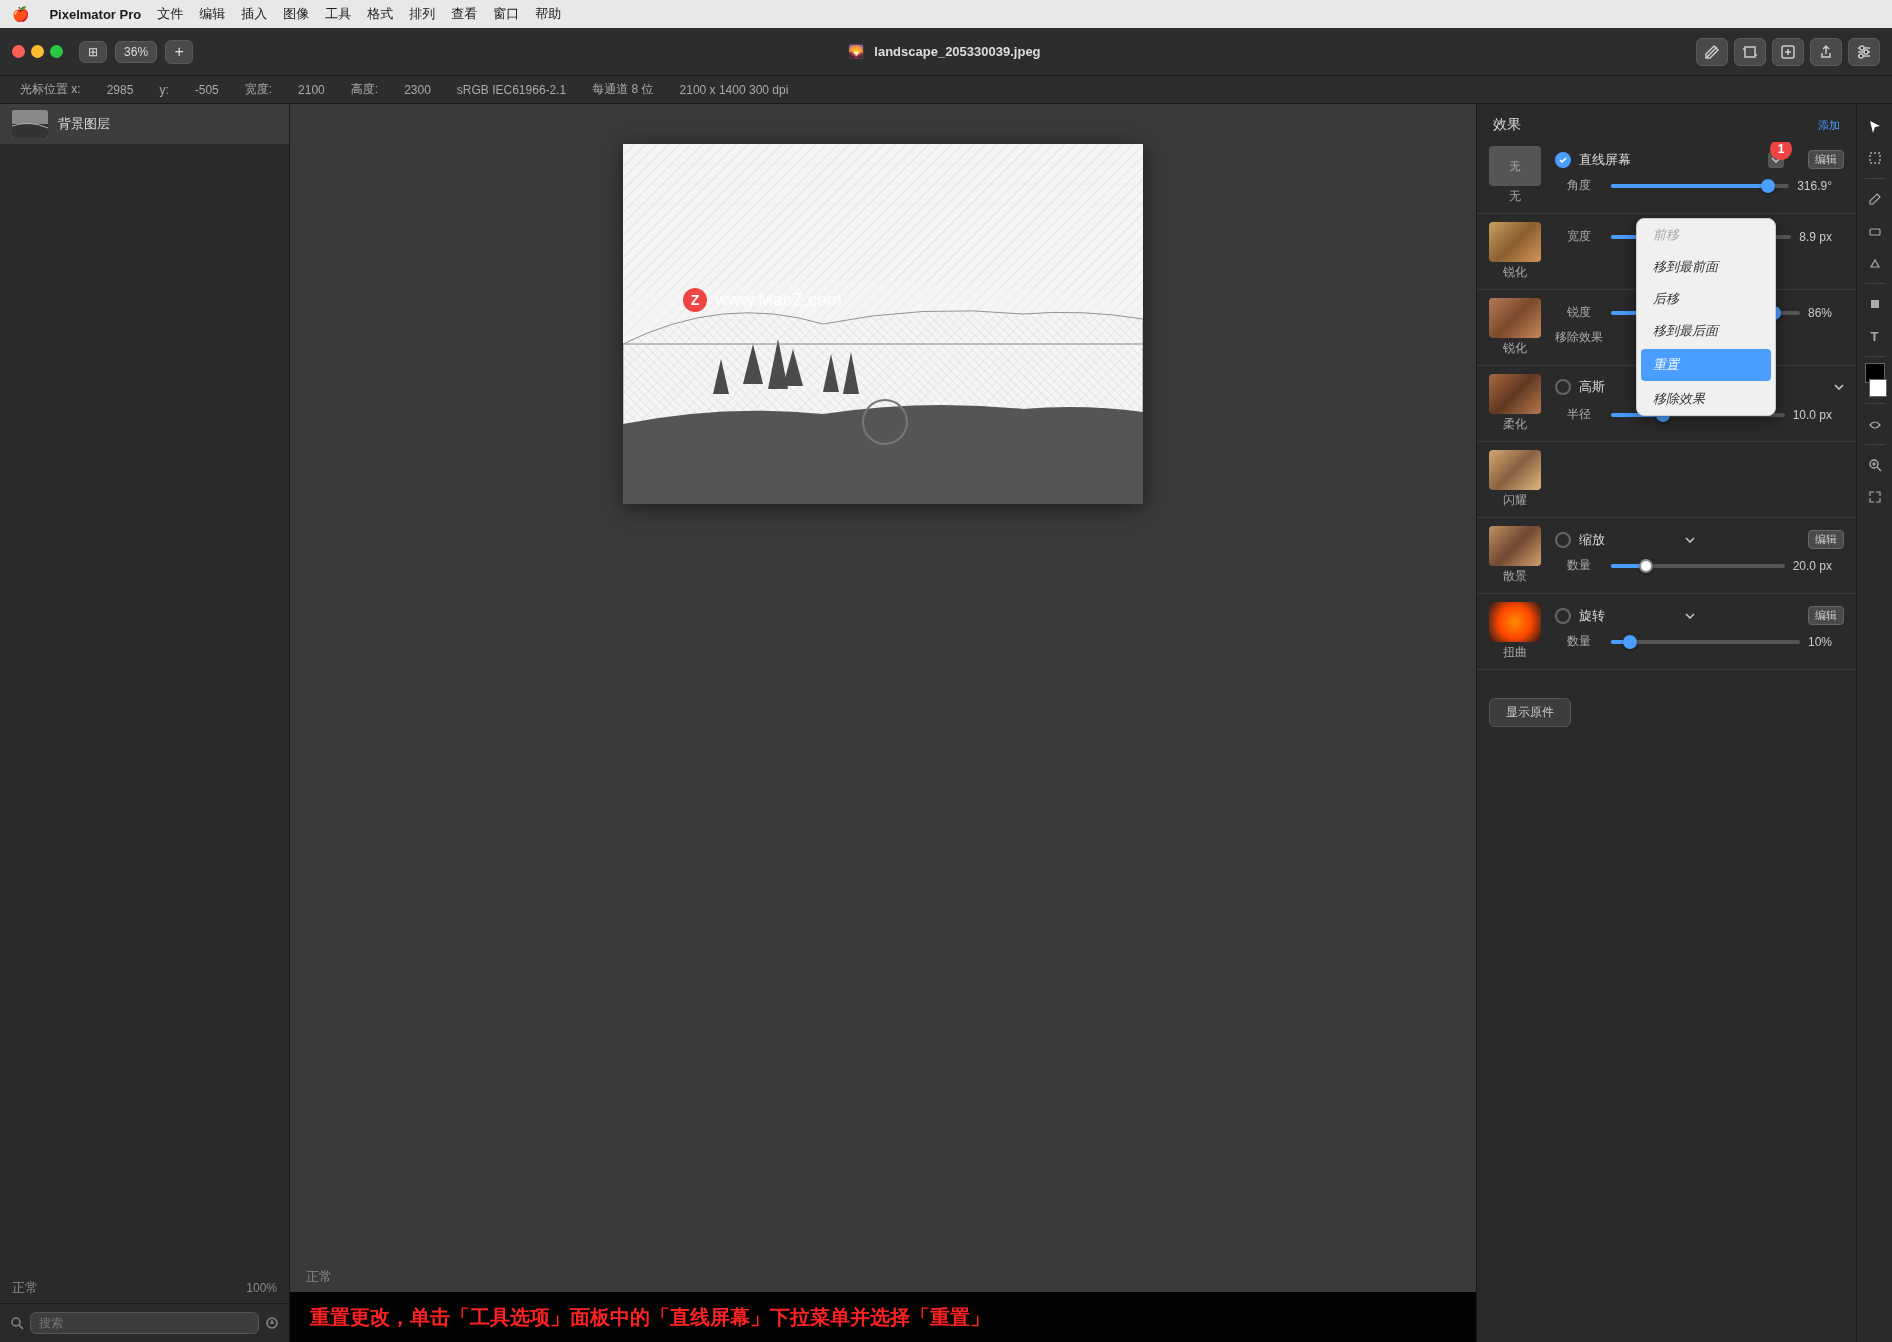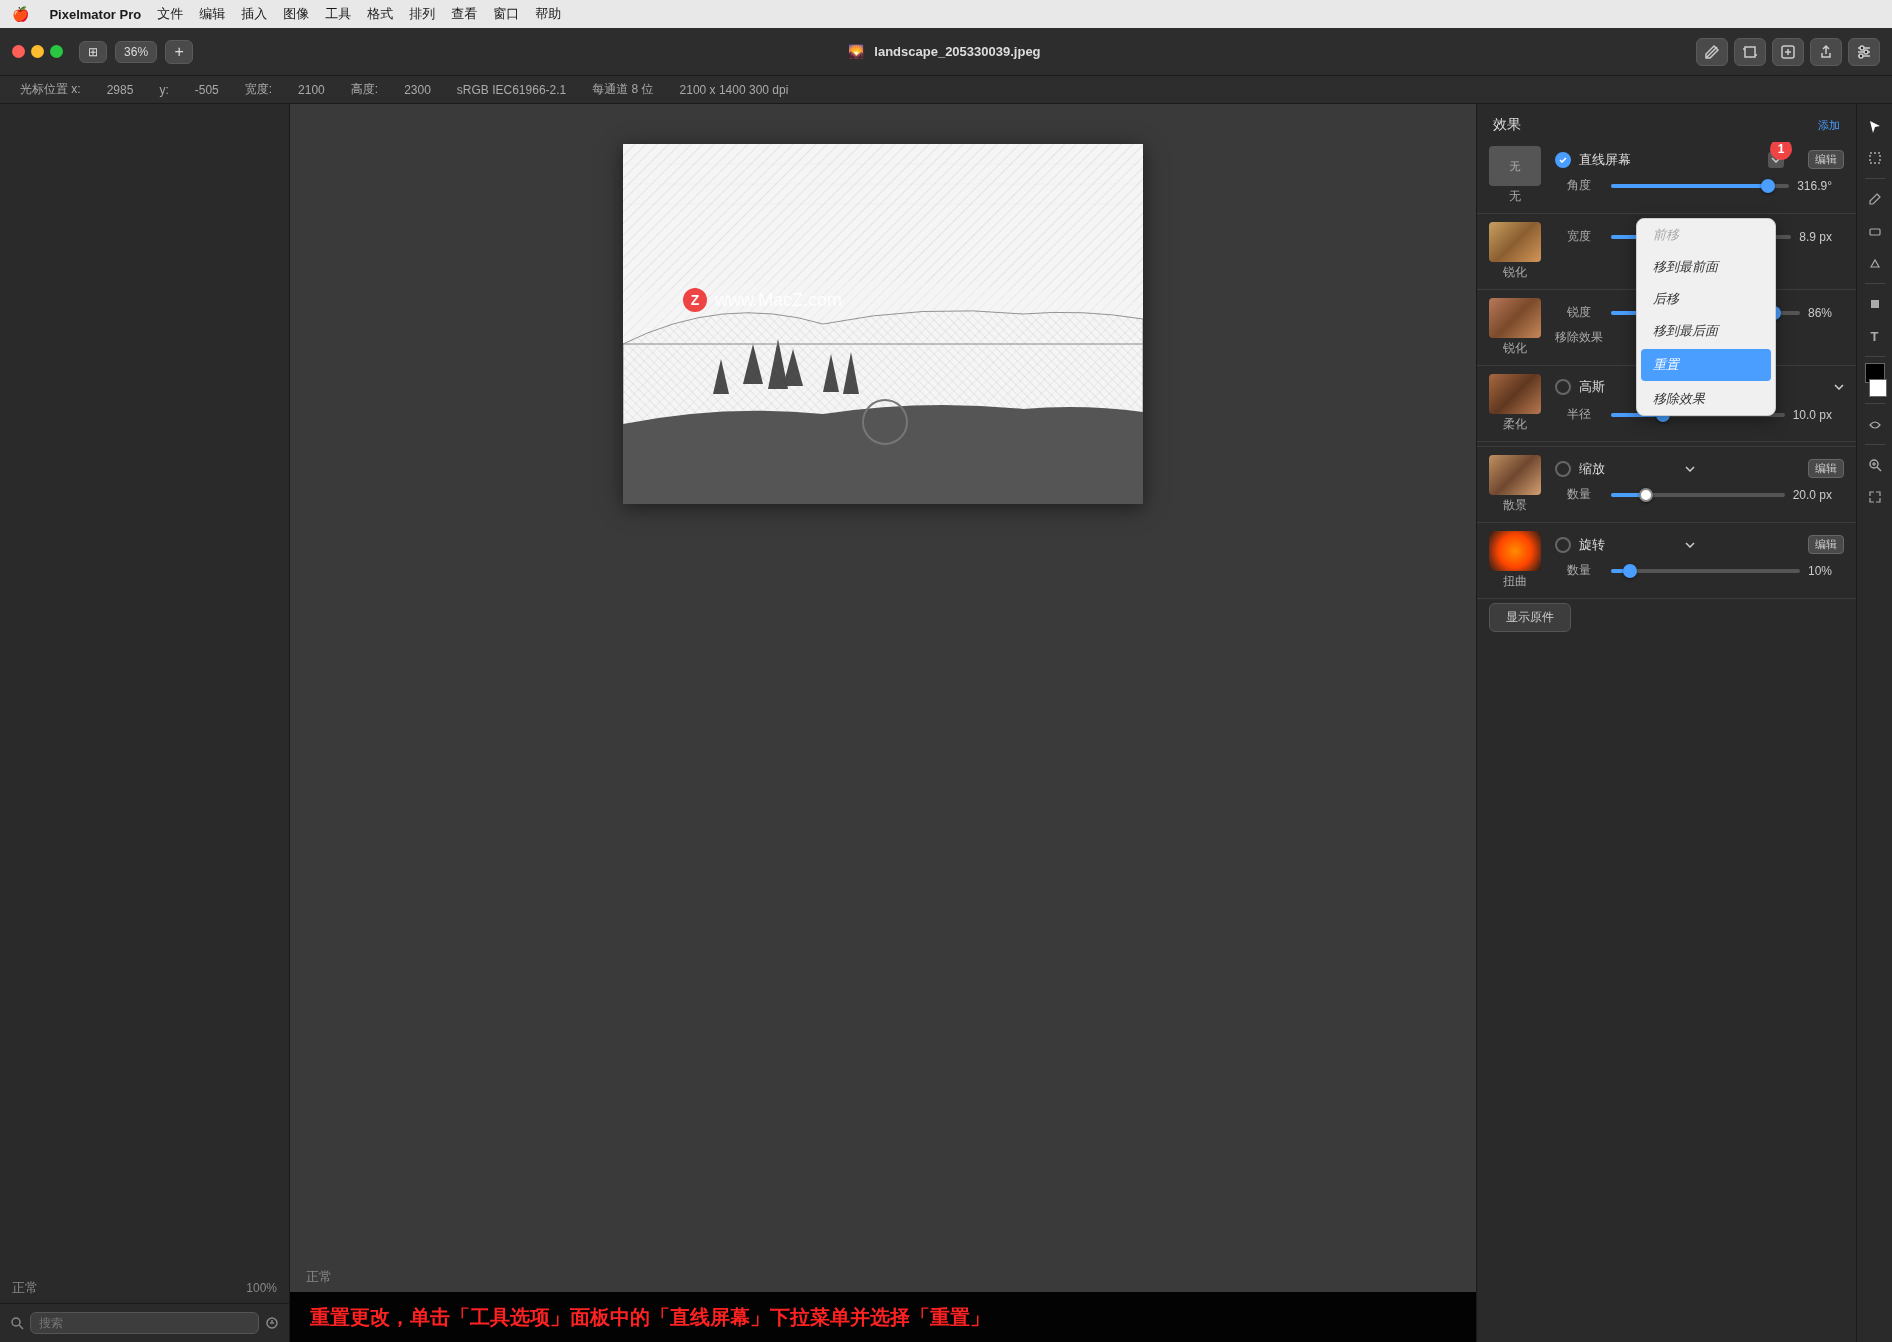--- a/index.html
+++ b/index.html
@@ -486,21 +486,21 @@
     }
 
     
     .show-original-btn {
       background: #3d3d3d;
       border: 1px solid #555;
       border-radius: 6px;
       color: #ccc;
       font-size: 12px;
       padding: 5px 16px;
-      margin: 0 12px;
+      margin: 24px 12px;
       cursor: pointer;
       text-align: center;
     }
 
     .effect-control-row {
       display: flex;
       align-items: center;
       padding: 2px 12px;
       gap: 8px;
     }
@@ -638,20 +638,30 @@
   <span>高度:</span>
   <span>2300</span>
   <span>sRGB IEC61966-2.1</span>
   <span>每通道 8 位</span>
   <span>2100 x 1400 300 dpi</span>
 </div>
 
 <div class="main-layout">
 
   <div class="left-sidebar">
+    <div class="layer-item">
+      <div class="layer-thumb thumb-gradient1">
+        <svg width="36" height="28" viewBox="0 0 36 28" preserveAspectRatio="xMidYMid slice">
+          <rect width="36" height="28" fill="#888"></rect>
+          <rect y="14" width="36" height="14" fill="#333"></rect>
+          <path d="M0 16 Q18 10 36 18" stroke="#aaa" stroke-width="1" fill="none"></path>
+        </svg>
+      </div>
+      <span class="layer-name">背景图层</span>
+    </div>
 
     <div style="flex:1;"></div>
     <div style="padding: 6px 12px; display:flex; align-items:center; justify-content:space-between;">
       <span style="color:#888; font-size:13px;">正常</span>
       <span style="color:#888; font-size:12px;">100%</span>
     </div>
     <div class="search-bar">
       <svg width="14" height="14" viewBox="0 0 14 14">
           <circle cx="6" cy="6" r="4" stroke="#888" stroke-width="1.5" fill="none"></circle>
           <line x1="9" y1="9" x2="13" y2="13" stroke="#888" stroke-width="1.5"></line>
@@ -841,20 +851,27 @@
               <div class="slider-thumb" style="left:30%;background:#4a9eff;width:14px;height:14px;border-radius:50%;position:absolute;top:50%;transform:translate(-50%,-50%);"></div>
             </div>
             <span class="ec-value">10.0 px</span>
           </div>
         </div>
       </div>
 
       <div class="divider"></div>
 
       
+      <div class="section-with-thumb">
+        <div class="thumb-section">
+          <div class="effect-thumb thumb-gradient4"></div>
+          <div class="effect-label">闪耀</div>
+        </div>
+        <div class="effect-control" style="flex:1;padding-left:8px;padding-top:4px;"></div>
+      </div>
 
       <div class="divider"></div>
 
       
       <div class="section-with-thumb">
         <div class="thumb-section">
           <div class="effect-thumb thumb-gradient5"></div>
           <div class="effect-label">散景</div>
         </div>
         <div class="effect-control" style="flex:1;padding-left:8px;padding-top:4px;">

